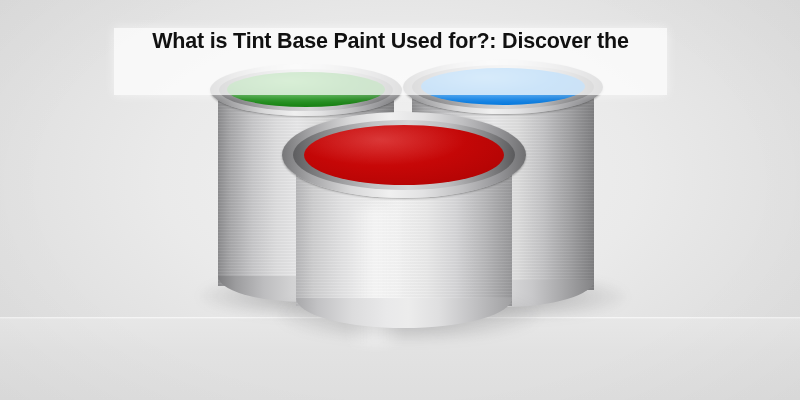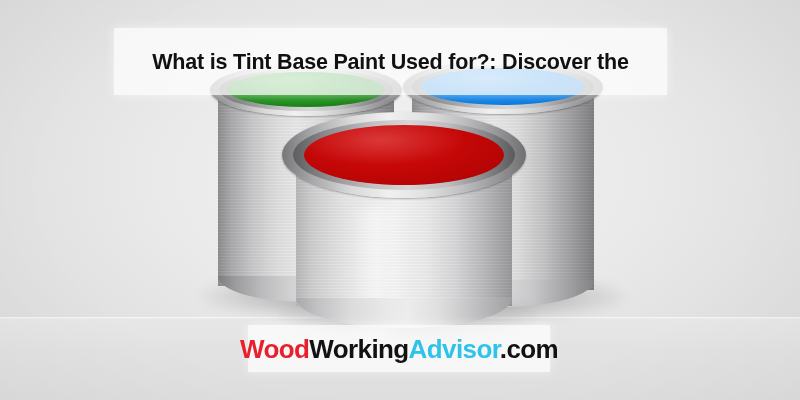--- a/index.html
+++ b/index.html
@@ -165,21 +165,21 @@
     position: absolute;
     background: rgba(252,252,252,.80);
     box-shadow: 0 0 10px rgba(255,255,255,.55);
   }
   #title-banner {
     left: 114px; top: 28px;
     width: 553px; height: 67px;
     display: flex;
     flex-direction: column;
     align-items: center;
-    justify-content: center;
+    justify-content: space-between;
   }
   .title-line {
     color: #111111;
     font-weight: bold;
     font-size: 21.5px;
     line-height: 26px;
     letter-spacing: -0.2px;
     white-space: nowrap;
     text-align: center;
   }
@@ -240,17 +240,14 @@
     <div class="can-groove"></div>
     <div class="can-paint"></div>
   </div>
 
   <div class="vignette"></div>
 
   <div class="banner" id="title-banner">
     <div class="title-line">What is Tint Base Paint Used for?: Discover the</div>
   </div>
 
-  <div class="banner" id="logo-banner">
-    <div class="logo-text"><span class="logo-wood">Wood</span><span class="logo-working">Working</span><span class="logo-advisor">Advisor</span><span class="logo-com">.com</span></div>
-  </div>
 
 </div>
 
 </body></html>

